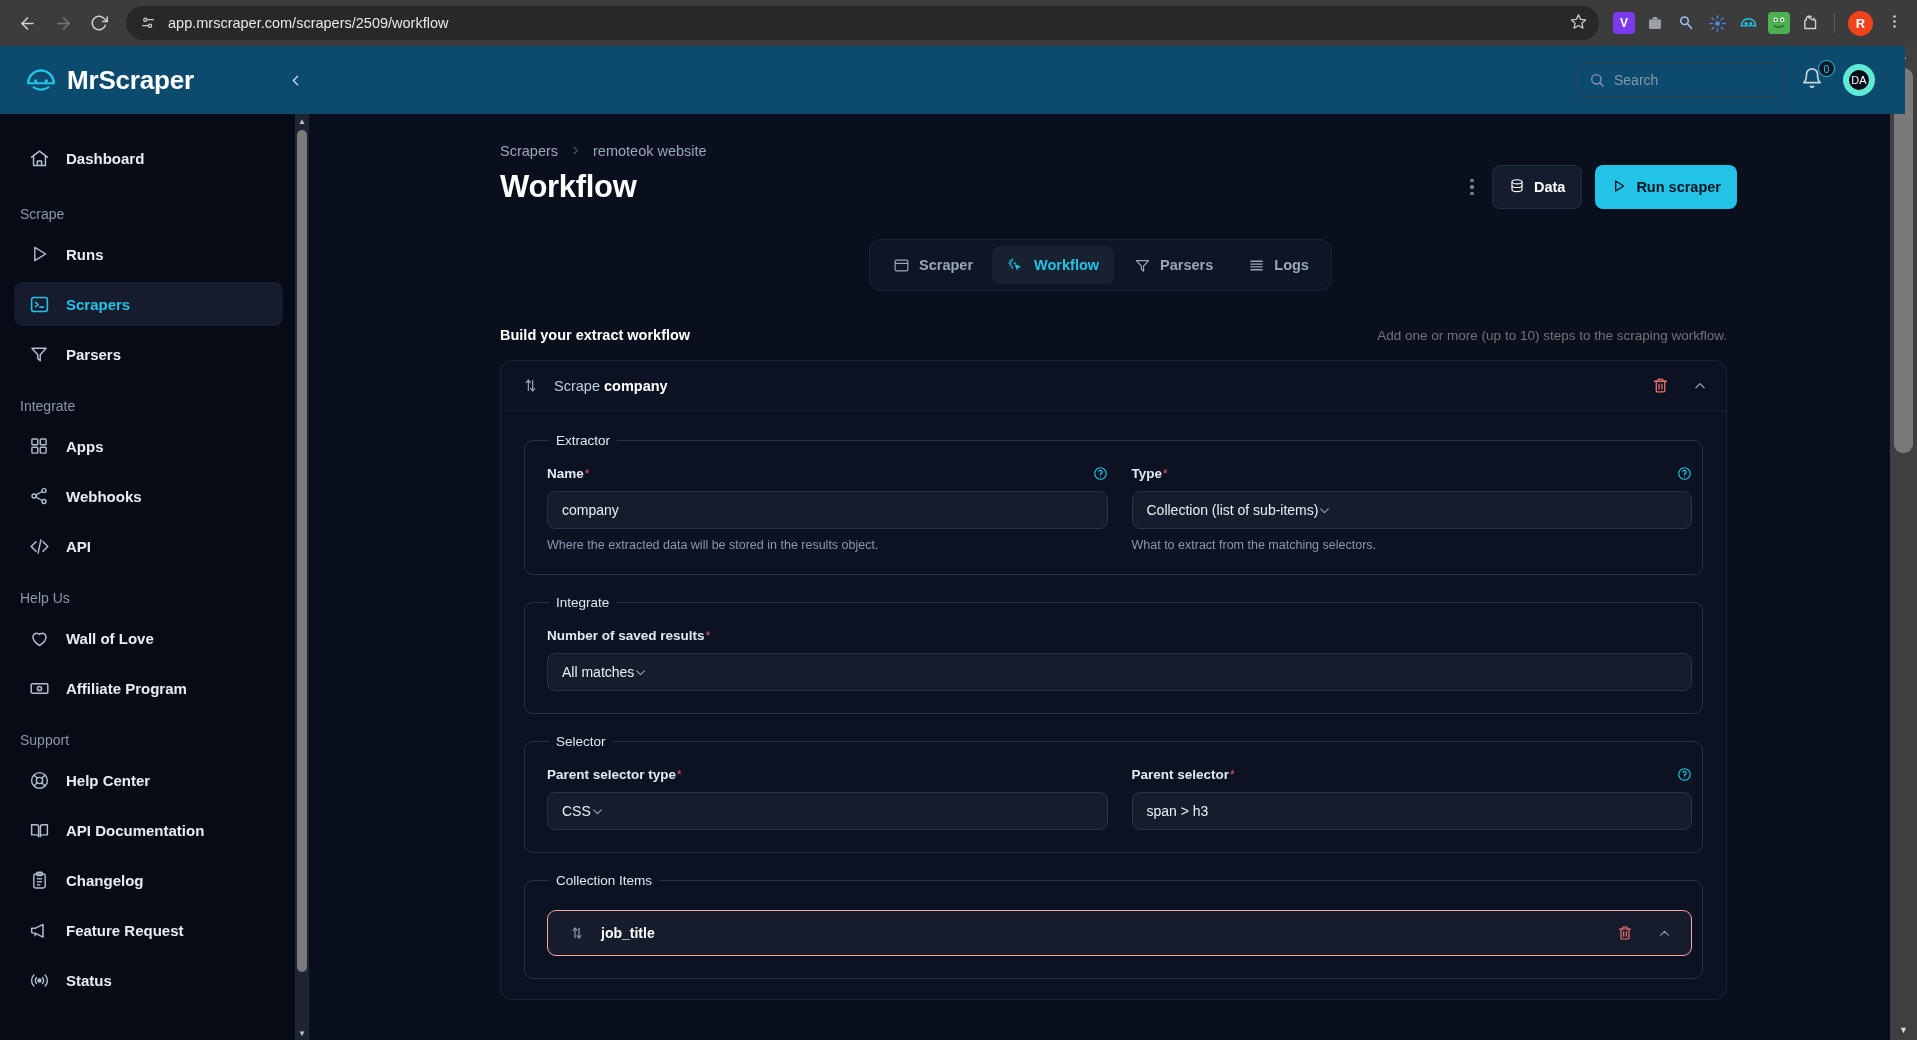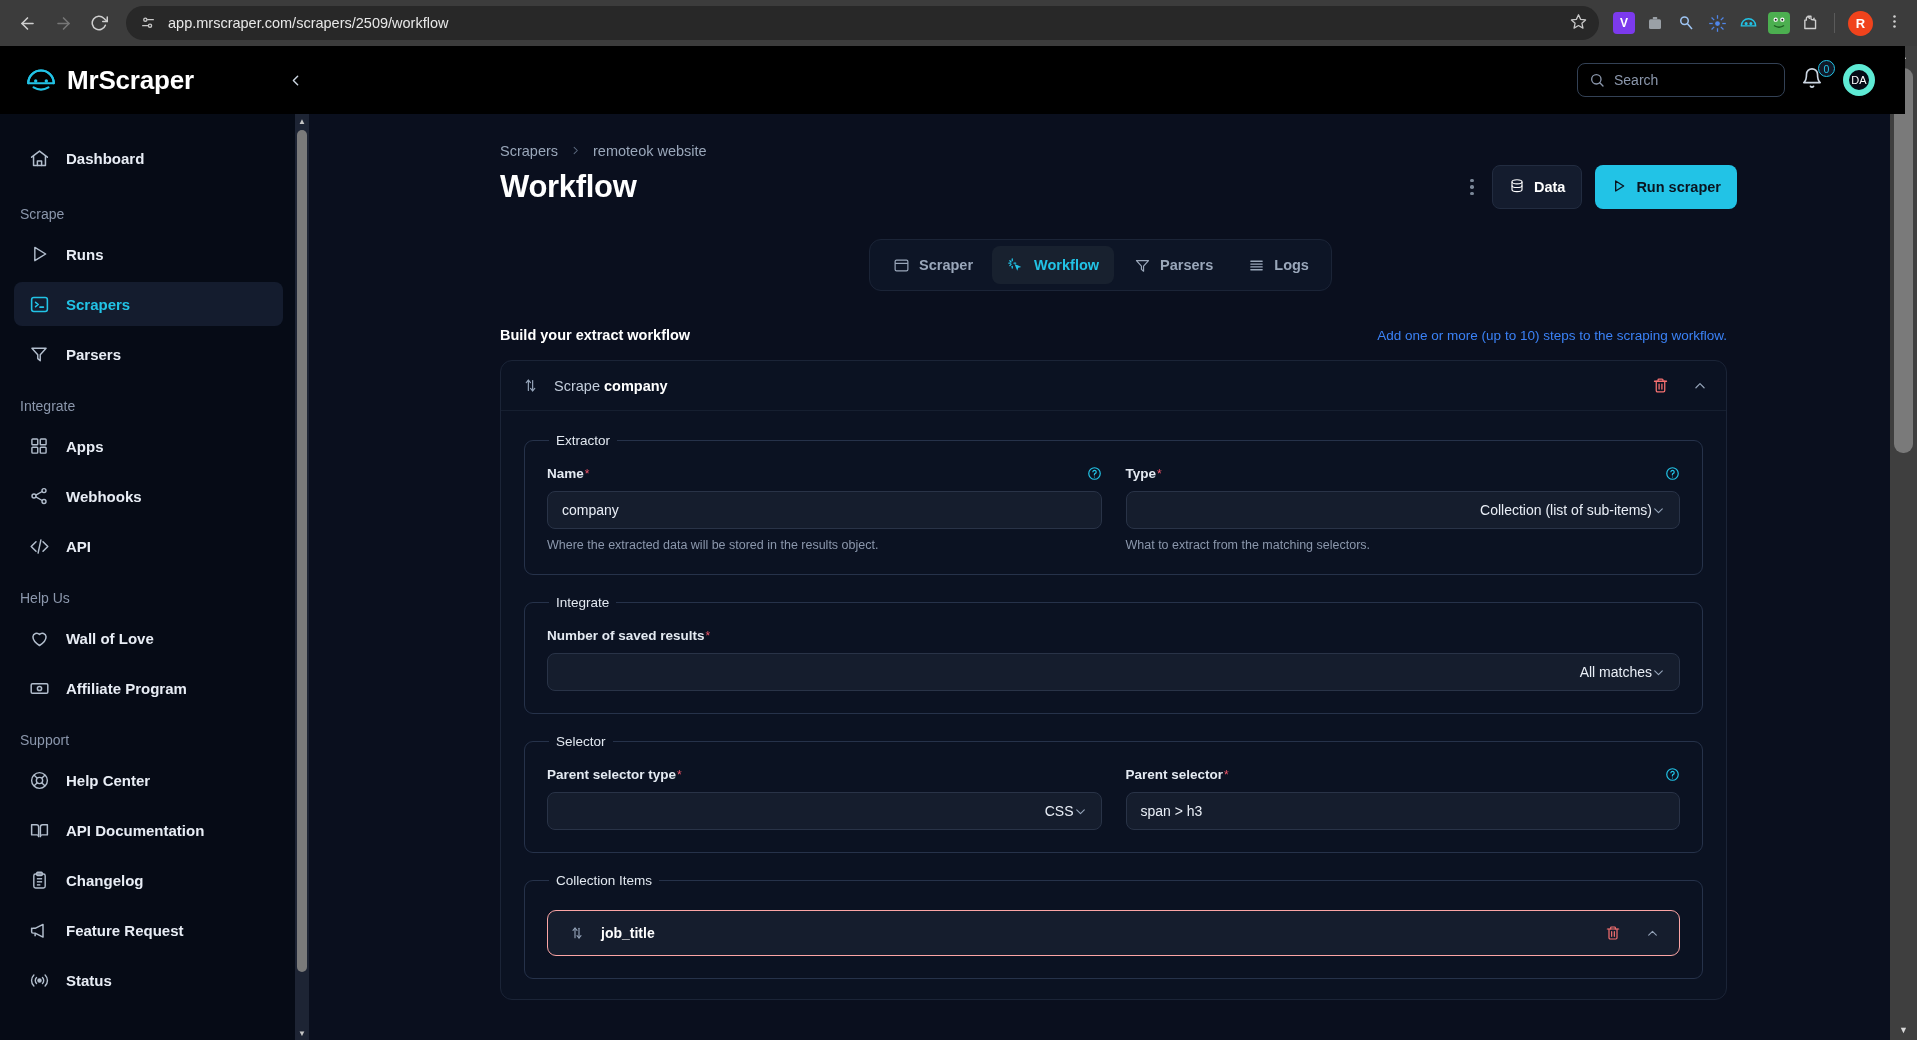--- a/index.html
+++ b/index.html
@@ -70,21 +70,21 @@
     width: 1917px; height: 994px;
     display: flex;
     position: relative;
     background: #0a0f1e;
   }
 
   
   .app-header {
     position: absolute; top: 0; left: 0;
     width: 1905px; height: 68px;
-    background: #000000;
+    background: #0c4a6e;
     display: flex; align-items: center;
     z-index: 5;
   }
   .brand {
     display: flex; align-items: center; gap: 9px;
     padding-left: 24px;
     width: 250px;
   }
   .brand-logo { width: 34px; height: 34px; color: #22c3e6; }
   .brand-name {
@@ -221,21 +221,21 @@
   }
   .tab .ico { width: 18px; height: 18px; display:flex; align-items:center; justify-content:center; }
   .tab.active { background: #18212f; color: #22c3e6; font-weight: 700; }
 
   
   .builder-head {
     display: flex; align-items: baseline;
     padding: 36px 165px 0 191px;
   }
   .builder-head .lbl { color: #ffffff; font-size: 14.5px; font-weight: 700; }
-  .builder-head .hint { margin-left: auto; color: #3b82f6; font-size: 13.5px; }
+  .builder-head .hint { margin-left: auto; color: #737373; font-size: 13.5px; }
 
   .step-card {
     margin: 17px 165px 0 191px;
     background: #0b1222;
     border: 1px solid #1b2437;
     border-radius: 12px;
     overflow: hidden;
   }
   .step-header {
     height: 50px;
@@ -248,21 +248,21 @@
   .step-title b { color: #ffffff; font-weight: 700; }
   .step-actions { margin-left: auto; display: flex; align-items: center; gap: 24px; }
   .trash-ico { color: #f87171; width: 17px; height: 17px; }
   .chev-ico { color: #94a3b8; width: 14px; height: 14px; }
 
   .step-body { padding: 22px 23px 0 23px; }
 
   fieldset.group {
     border: 1px solid #26324a;
     border-radius: 9px;
-    padding: 18px 22px 22px 22px;
+    padding: 18px 10px 22px 22px;
     margin-bottom: 20px;
   }
   fieldset.group > legend {
     color: #e2e8f0; font-size: 13.5px;
     padding: 0 7px; margin-left: 2px;
   }
   .field-grid { display: flex; gap: 24px; }
   .field { flex: 1 1 0; min-width: 0; }
   .field-head { display: flex; align-items: center; margin-bottom: 10px; }
   .field-label { color: #e4eaf2; font-size: 13.5px; font-weight: 600; }
@@ -270,21 +270,21 @@
   .help-ico { margin-left: auto; color: #22c3e6; width: 15px; height: 15px; }
   .control {
     height: 38px;
     background: #151d2d;
     border: 1px solid #293347;
     border-radius: 8px;
     display: flex; align-items: center;
     padding: 0 14px;
     color: #e9eef6; font-size: 14px;
   }
-  .control.select { justify-content: flex-end; }
+  .control.select { justify-content: flex-start; }
   .control .caret { color: #94a3b8; width: 13px; height: 13px; }
   .field-hint { color: #8b97ac; font-size: 12.5px; margin-top: 9px; }
 
   .sub-item {
     background: #151d2d;
     border: 1px solid #fca5a5;
     border-radius: 9px;
     height: 46px;
     display: flex; align-items: center;
     padding: 0 19px 0 21px;

